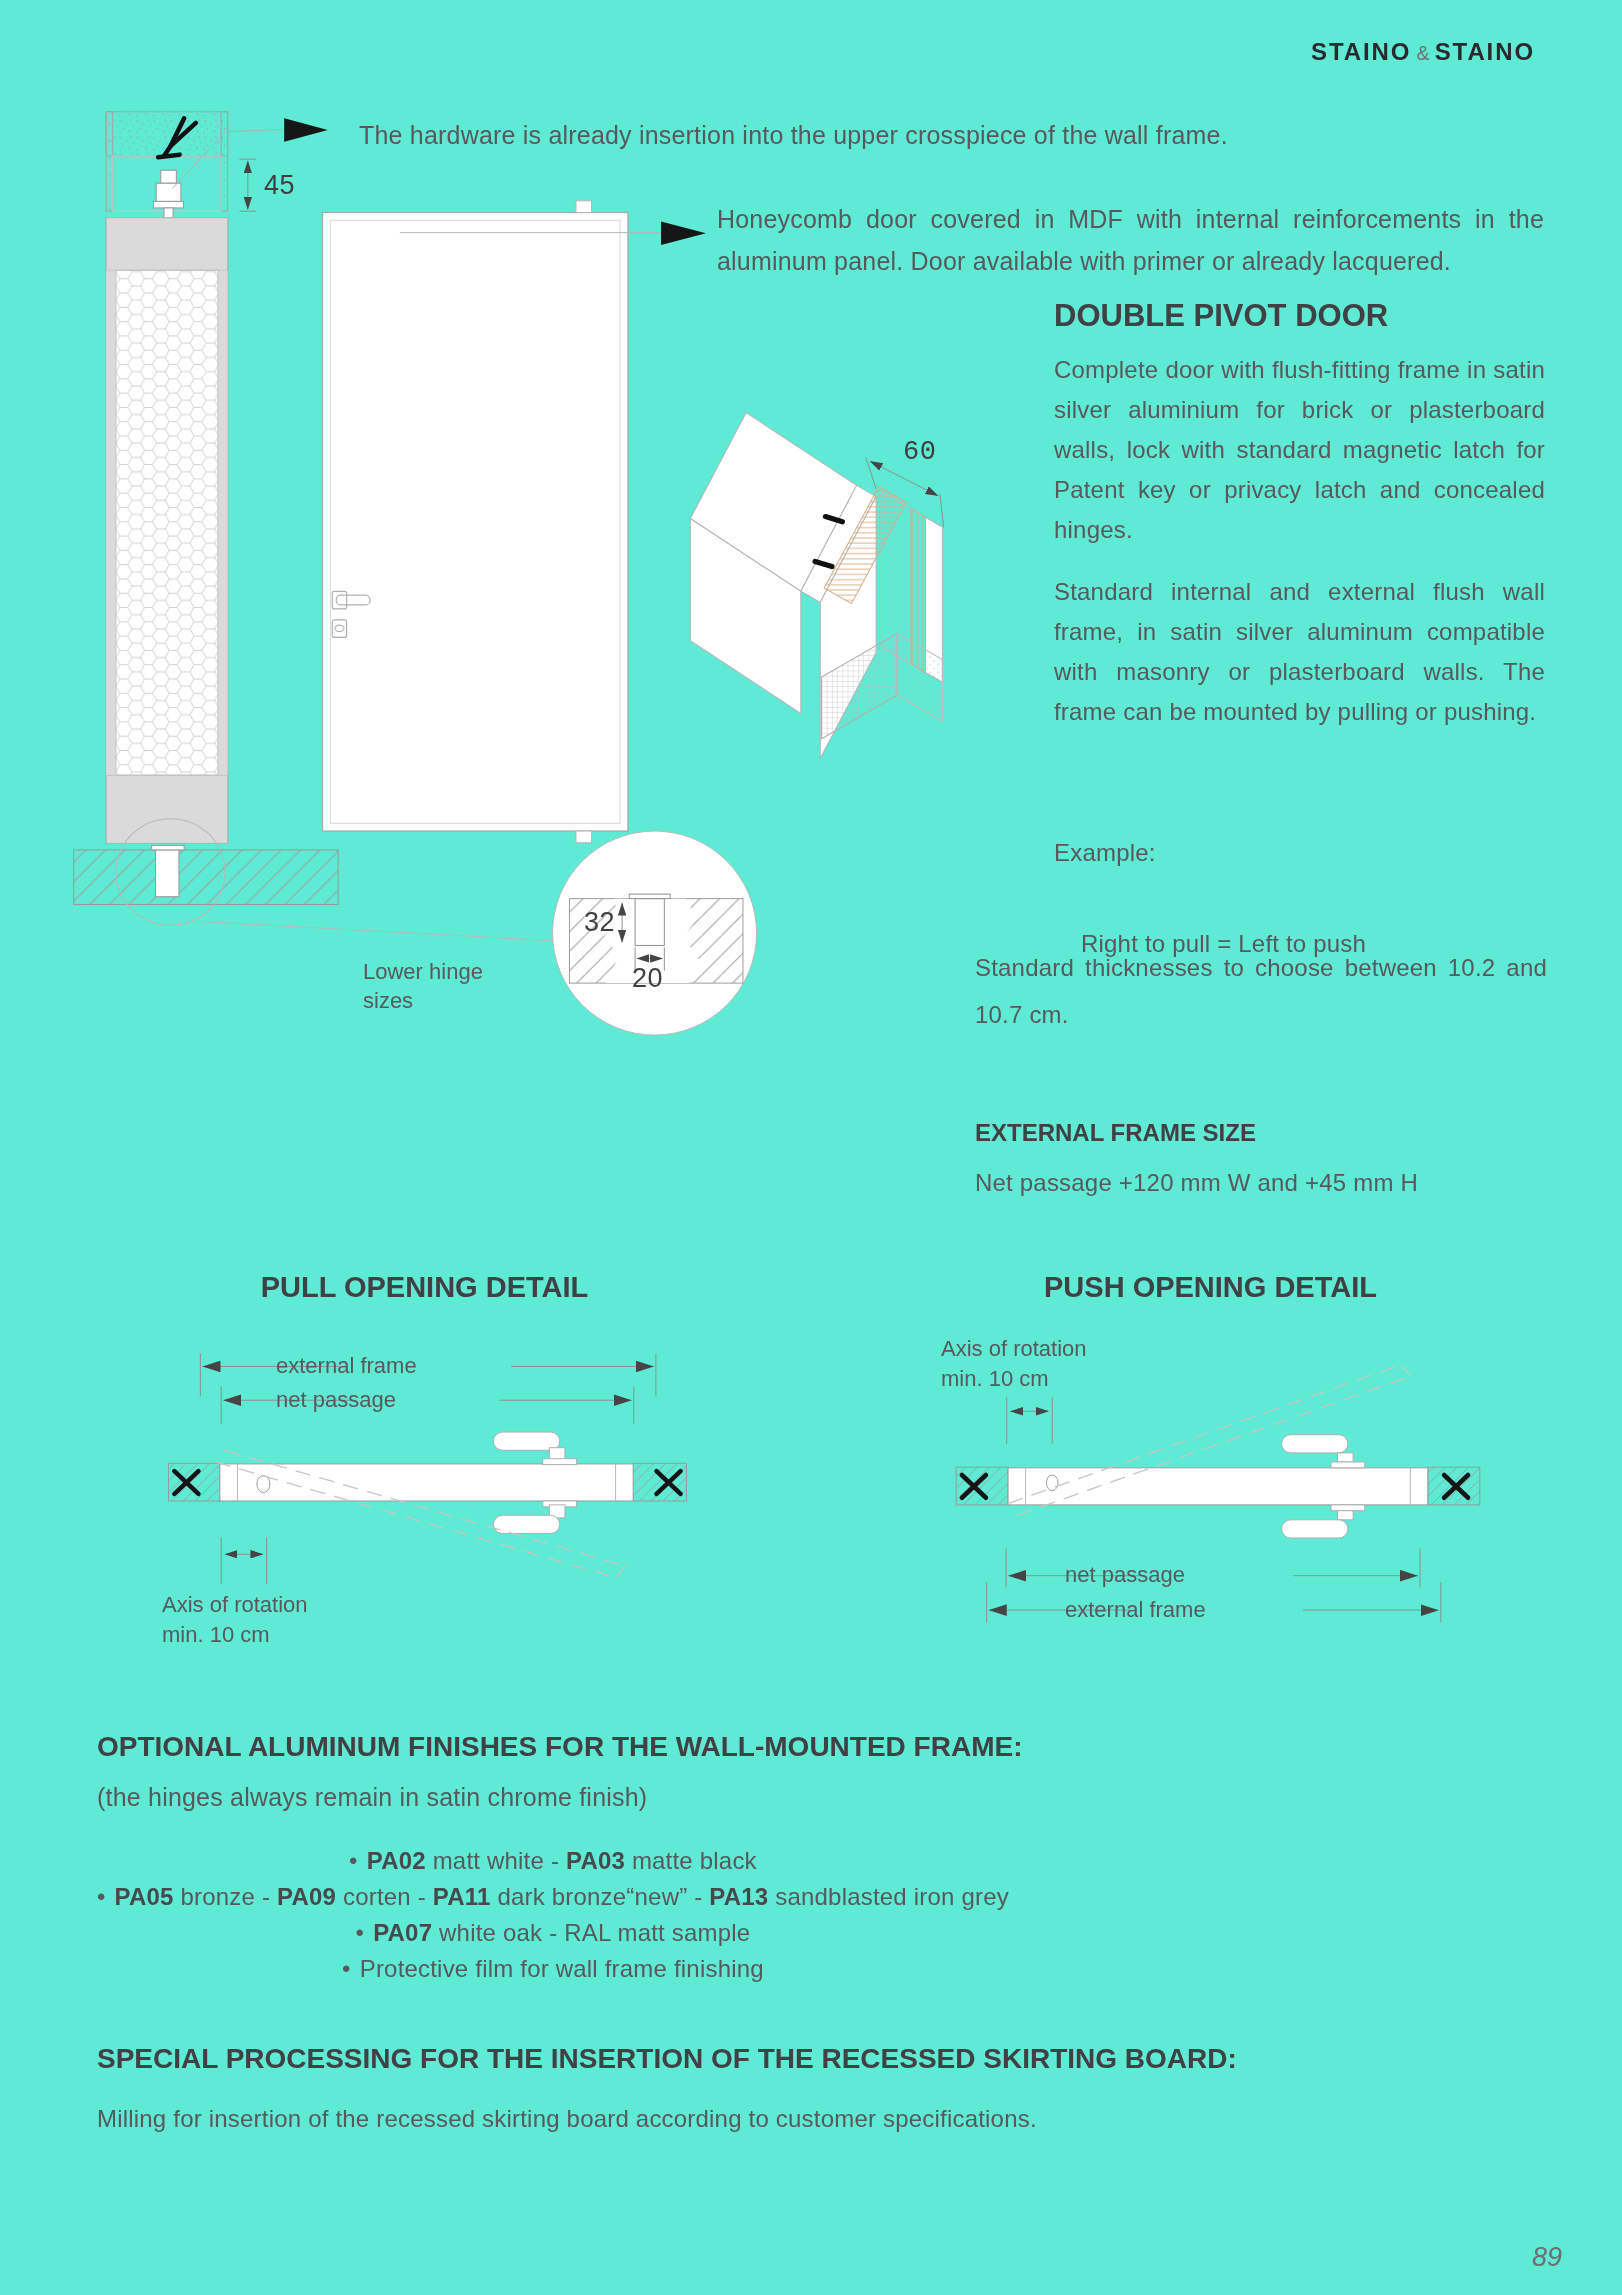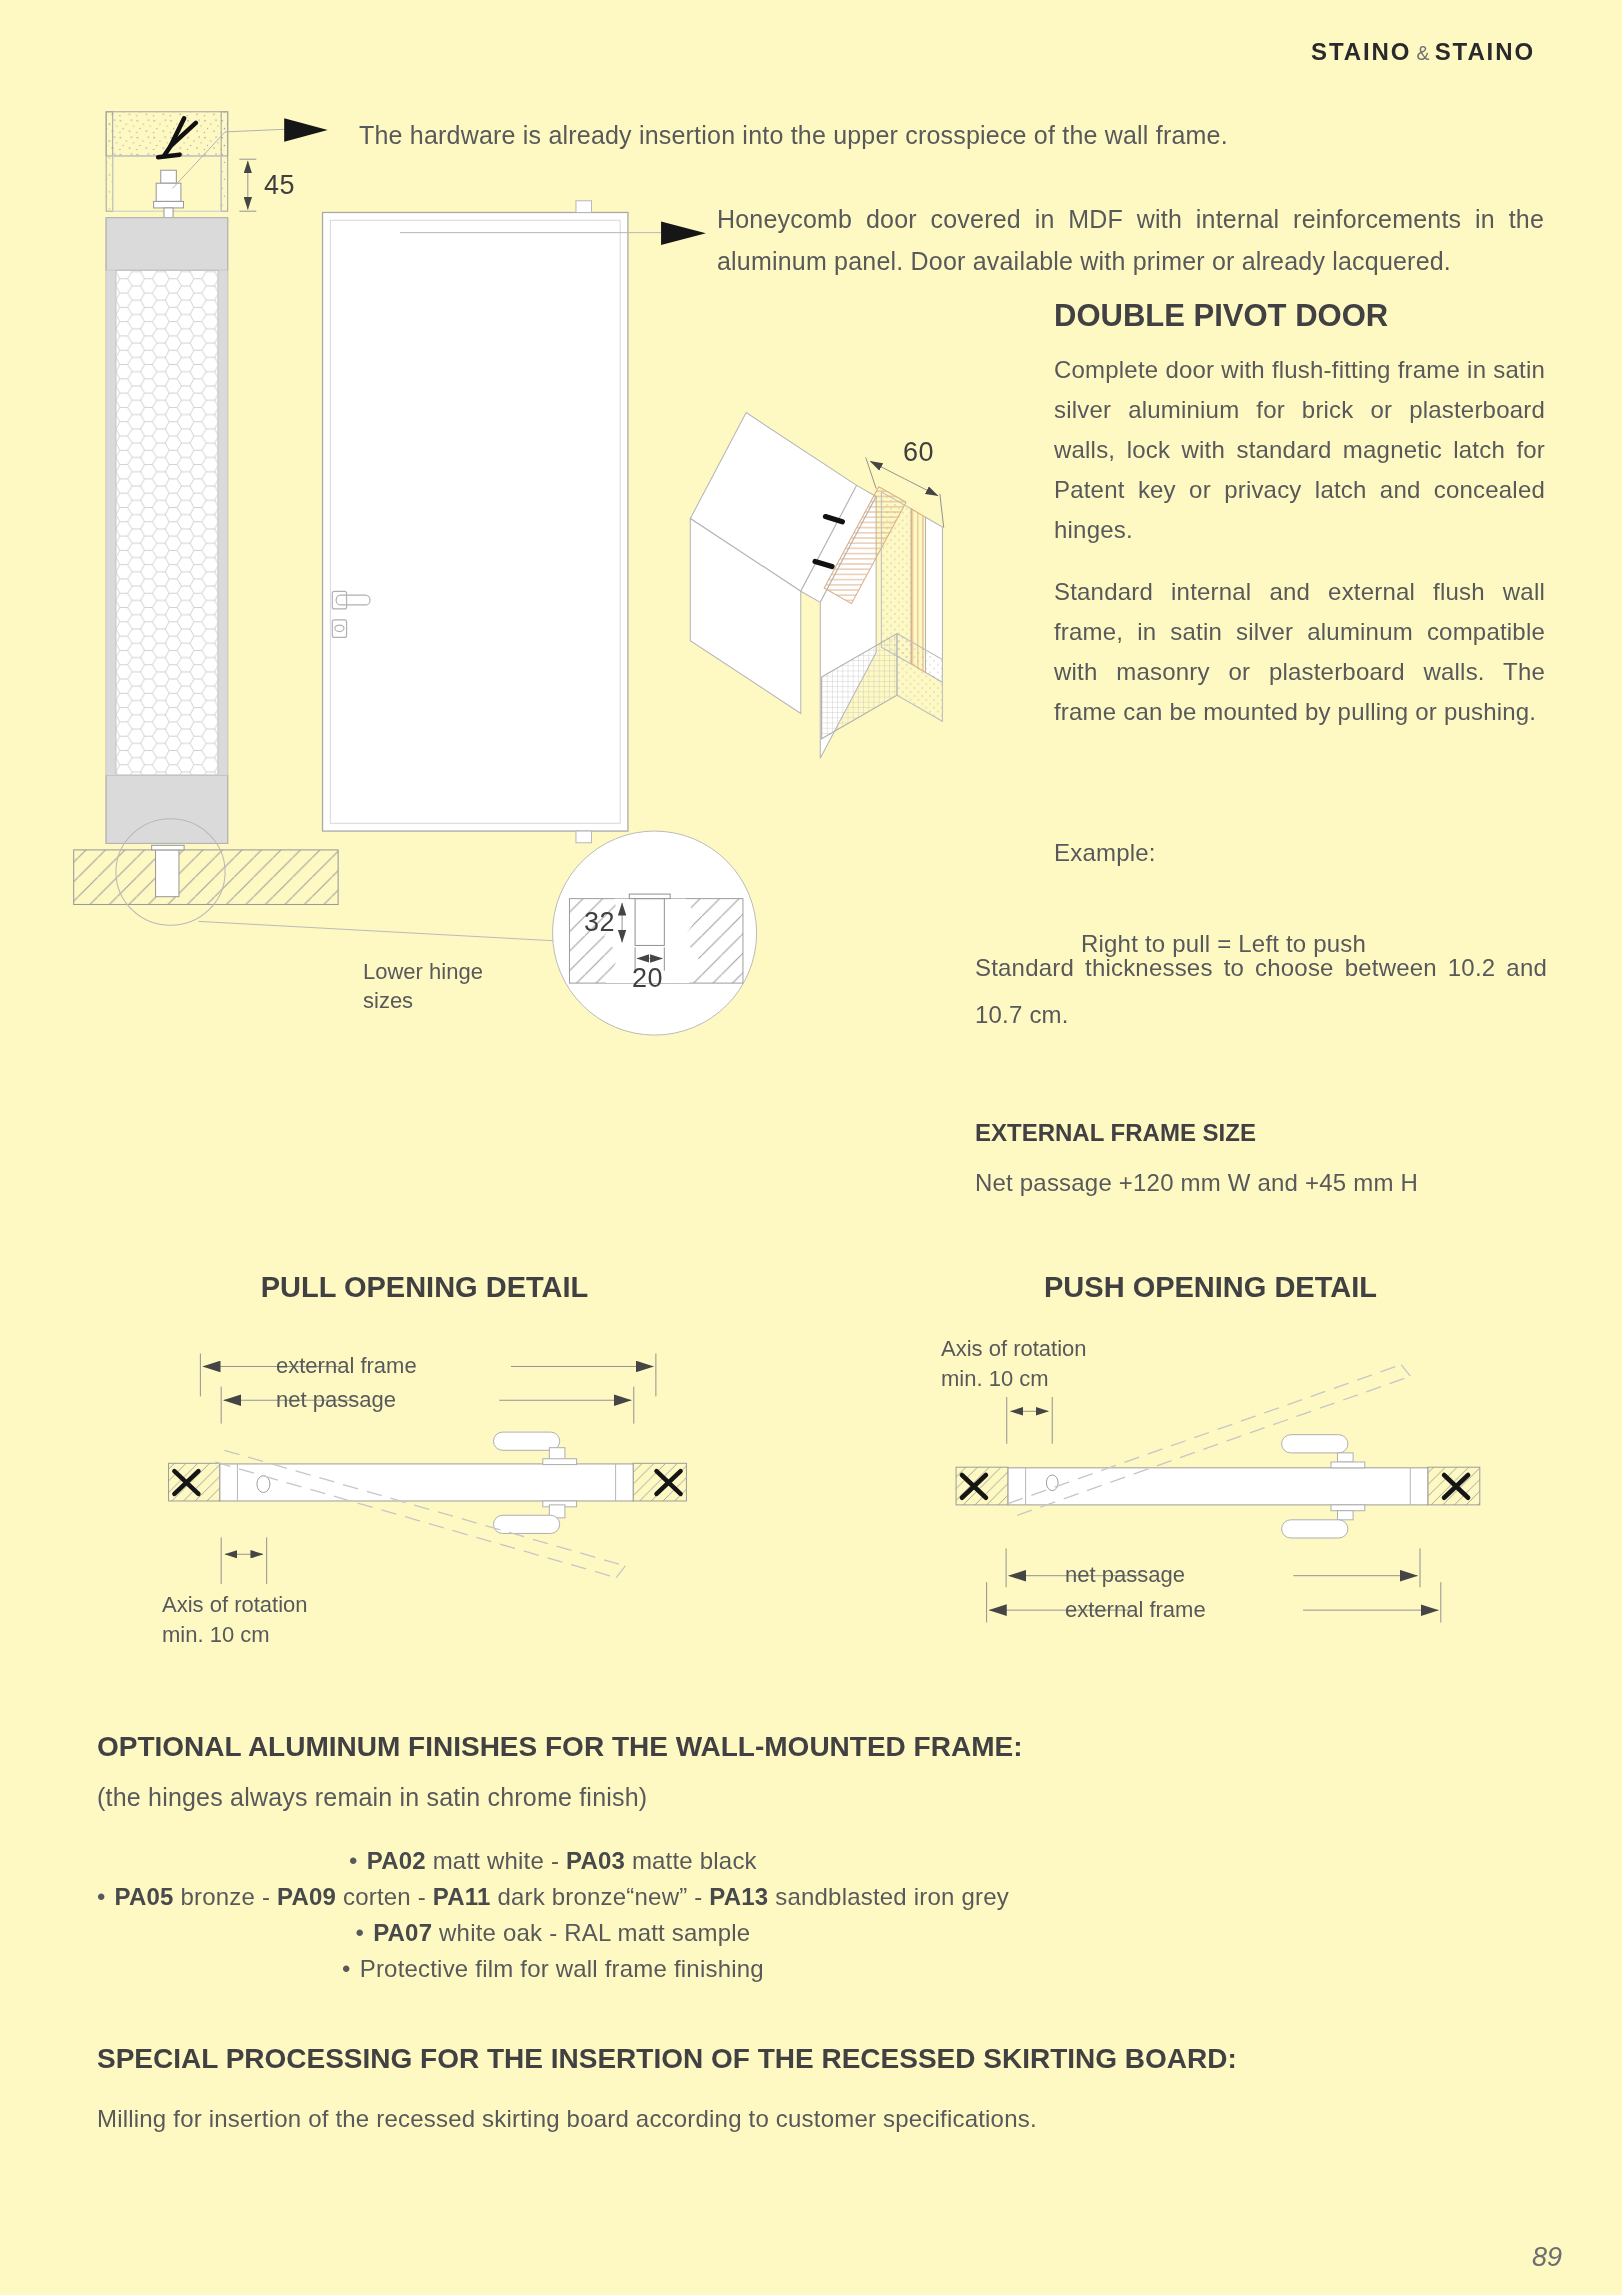--- a/index.html
+++ b/index.html
@@ -1,16 +1,16 @@
 <!DOCTYPE html>
 <html style="font-size:10.4px"><head>
 <meta charset="utf-8">
 <style>
   html,body{margin:0;padding:0;background:#e8e8e8;}
-  .page{position:relative;width:1623px;height:2295px;background:#fef9c3;
+  .page{position:relative;width:1623px;height:2295px;background:#5eead4;
         font-family:"Liberation Sans",sans-serif;overflow:hidden;}
   .abs{position:absolute;}
   .body-text{font-size:24px;color:#58595b;line-height:40px;letter-spacing:0.2px;}
   .just{text-align:justify;}
   .note-text{font-size:25px;color:#58595b;letter-spacing:0.2px;line-height:42px;}
   .h1{font-size:31px;font-weight:700;color:#414042;letter-spacing:0;}
   .h2{font-size:28px;font-weight:700;color:#414042;letter-spacing:0;}
   .h3{font-size:24px;font-weight:700;color:#414042;}
   .dim-label{font-size:27px;color:#3f3f40;letter-spacing:0.6px;}
   .cad-label{font-size:22px;color:#58595b;}
@@ -253,21 +253,21 @@
     <span>STAINO</span>
     <span class="amp">&amp;</span>
     <span>STAINO</span>
   </div>
 
   <div class="abs note-text" style="left:359px;top:114px;width:1014px;">The hardware is already insertion into the upper crosspiece of the wall frame.</div>
 
   <div class="abs note-text just" style="left:717px;top:198px;width:827px;">Honeycomb door covered in MDF with internal reinforcements in the aluminum panel. Door available with primer or already lacquered.</div>
 
   <div class="abs dim-label" style="left:264px;top:170px;">45</div>
-  <div class="abs dim-label" style="left:903px;top:437px;">60</div>
+  <div class="abs dim-label" style="left:903px;top:437px;font-family:Liberation Mono, monospace;">60</div>
   <div class="abs dim-label" style="left:584px;top:907px;">32</div>
   <div class="abs dim-label" style="left:632px;top:963px;">20</div>
 
   <div class="abs cad-label center" style="left:363px;top:957px;width:175px;line-height:29px;">
     <div>Lower hinge</div>
     <div>sizes</div>
   </div>
 
   <div class="abs h1" style="left:1054px;top:298px;">DOUBLE PIVOT DOOR</div>
   <div class="abs body-text just" style="left:1054px;top:350px;width:491px;">Complete door with flush-fitting frame in satin silver aluminium for brick or plasterboard walls, lock with standard magnetic latch for Patent key or privacy latch and concealed hinges.</div>

